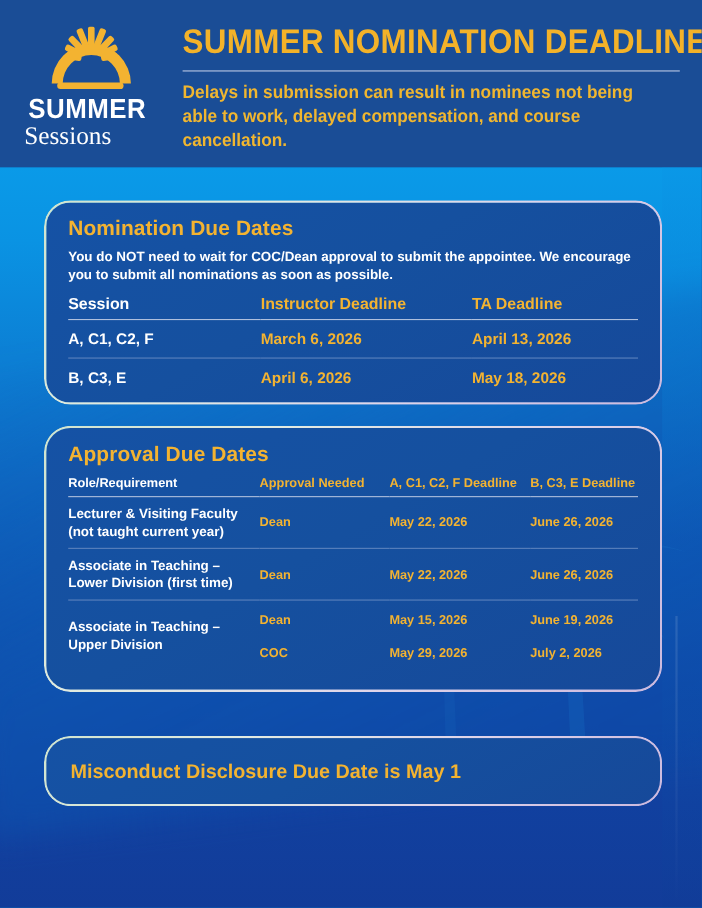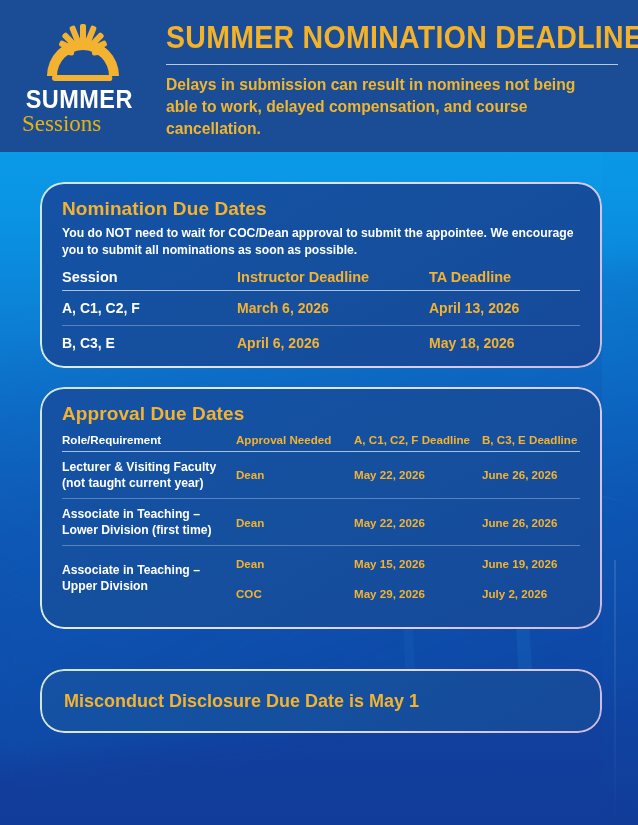--- a/index.html
+++ b/index.html
@@ -91,21 +91,21 @@
     font-size: 25px;
     letter-spacing: 0.5px;
     color: #ffffff;
     line-height: 1.05;
     margin-top: 4px;
     transform: scaleX(0.94);
   }
   .logo-sessions {
     font-family: "Liberation Serif", serif;
     font-size: 23px;
-    color: #eab308;
+    color: #ffffff;
     line-height: 1.1;
     margin-top: -1px;
   }
   .header-text {
     margin-left: 22px;
     width: 460px;
     padding-top: 4px;
   }
   .header-title {
     color: #f3b229;

